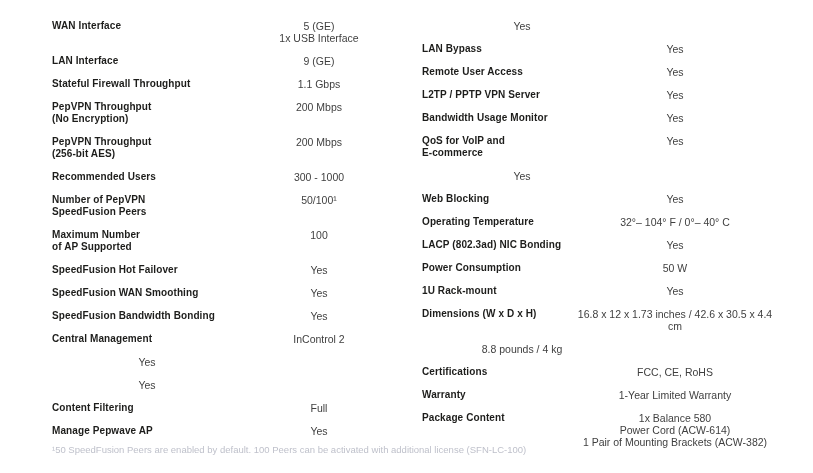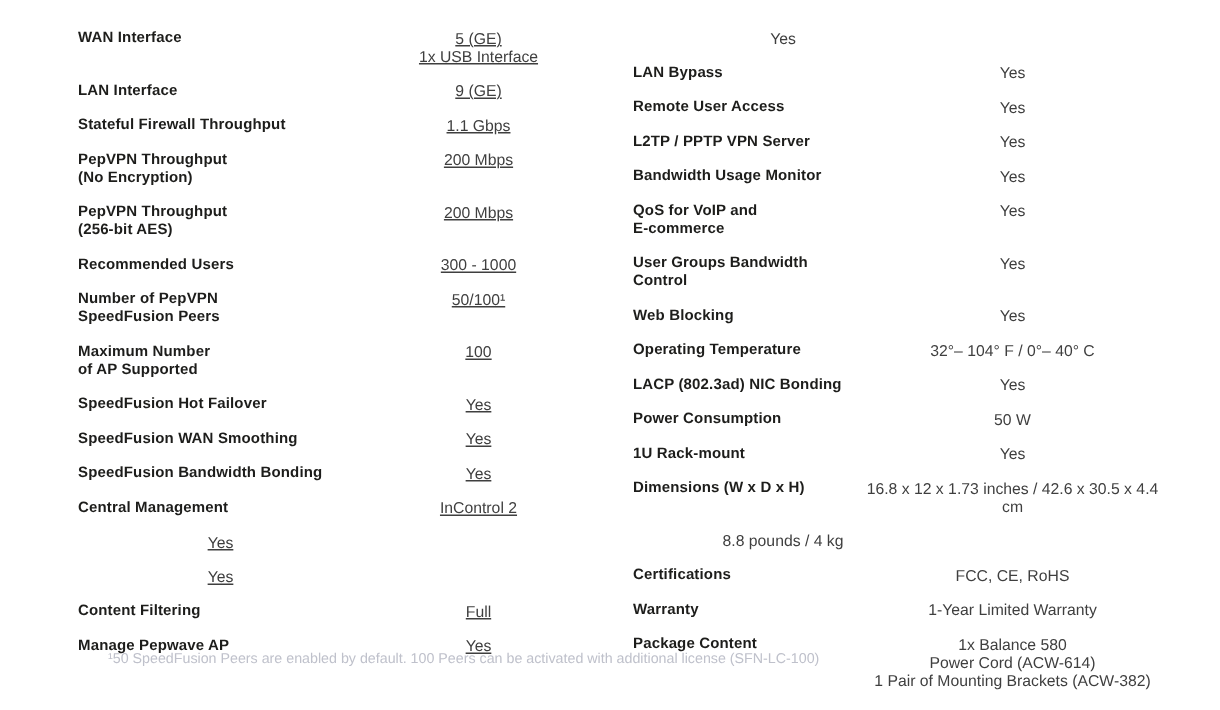--- a/index.html
+++ b/index.html
@@ -37,31 +37,30 @@
   #col-left  .spec-label { flex: 0 0 174px; }
   #col-right .spec-label { flex: 0 0 153px; }
   .spec-value {
     font-size: 10.5px;
     line-height: 12px;
     font-weight: 400;
     color: #3f3f3f;
     text-align: center;
     white-space: pre-line;
   }
-  #col-left  .spec-value { width: 190px; text-decoration: underline; }
+  #col-left  .spec-value { width: 190px; }
   #col-right .spec-value { width: 200px; }
   #footnote {
     position: absolute;
     left: 52px;
-    top: 434px;
+    top: 444px;
     font-size: 9.5px;
     line-height: 12px;
     color: #bfc1cb;
     white-space: nowrap;
-    margin-left: 20px;
   }
 </style>
 </head>
 <body>
 
 <div id="screen">
 
   <div id="col-left" class="spec-col">
 
       <div class="spec-row">
@@ -174,22 +173,20 @@
         <div class="spec-value">Yes</div>
       </div>
 
       <div class="spec-row">
         <div class="spec-label">QoS for VoIP and
 E-commerce</div>
         <div class="spec-value">Yes</div>
       </div>
 
       <div class="spec-row">
-        <div class="spec-label">User Groups Bandwidth
-Control</div>
         <div class="spec-value">Yes</div>
       </div>
 
       <div class="spec-row">
         <div class="spec-label">Web Blocking</div>
         <div class="spec-value">Yes</div>
       </div>
 
       <div class="spec-row">
         <div class="spec-label">Operating Temperature</div>

